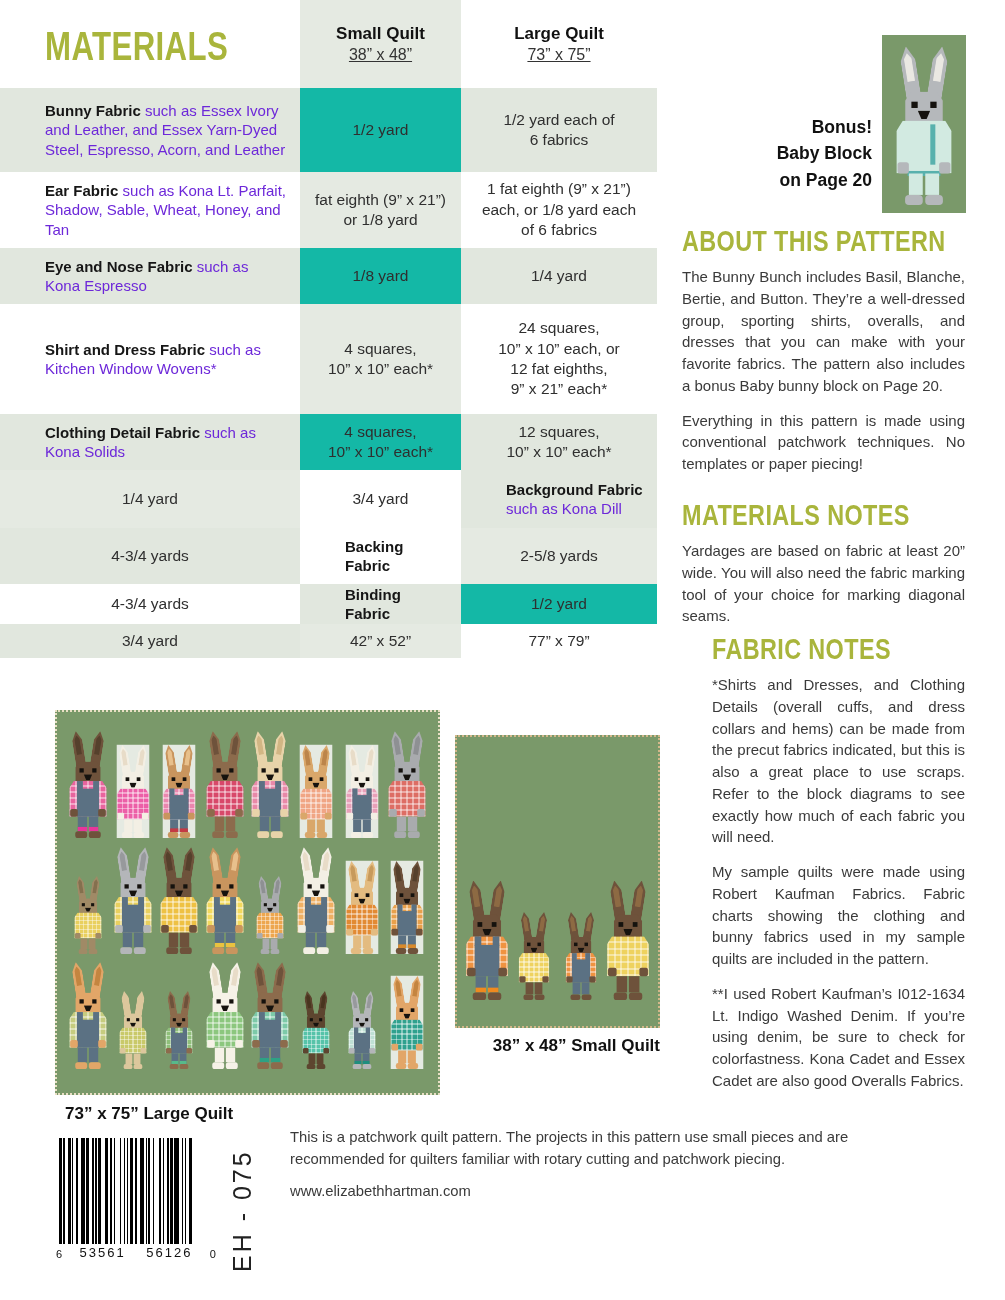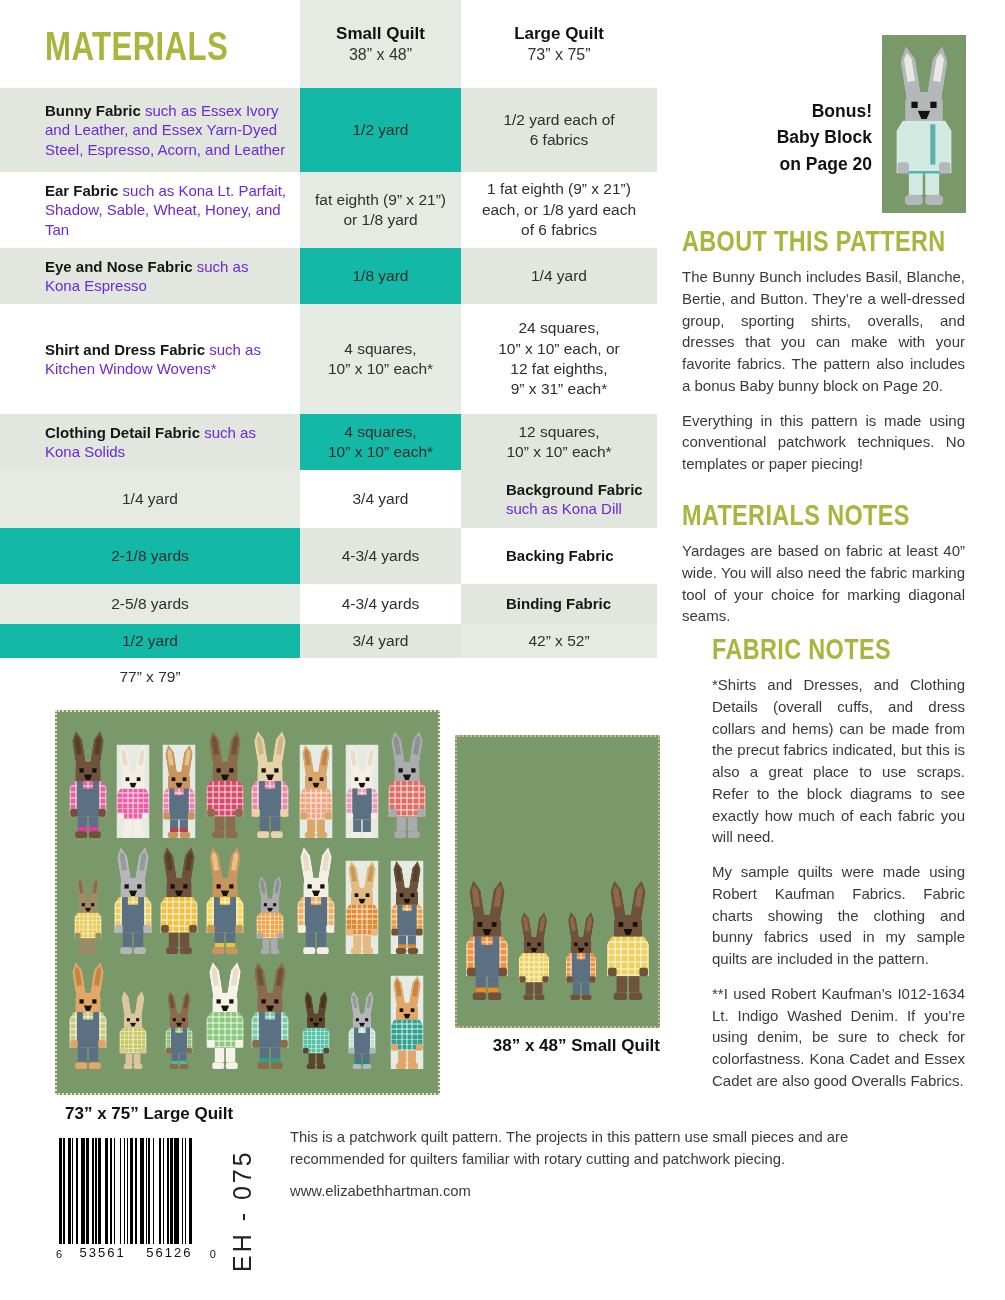--- a/index.html
+++ b/index.html
@@ -18,21 +18,21 @@
   .cell{display:flex;flex-direction:column;justify-content:center;}
   .cell.label{padding:6px 14px 6px 45px;align-items:flex-start;font-size:15px;line-height:1.28;}
   .cell.val{align-items:center;text-align:center;font-size:15.5px;line-height:1.32;white-space:pre-line;}
   .cell .bold{font-weight:bold;color:#161616;}
   .cell .rest{color:#6d28d9;}
   .shade{background:#e1e7de;}
   .mid{background:#e5eae2;}
   .mid.shade{background:#14b8a6;}
   .hdr{justify-content:center;text-align:center;}
   .hdr .t{font-weight:bold;font-size:17px;color:#111;}
-  .hdr .s{font-size:16px;color:#333;margin-top:2px;}
+  .hdr .s{font-size:16px;color:#333;margin-top:2px;text-decoration:underline;}
 
   
   .col-section{position:absolute;width:283px;}
   .col-section p{margin:0 0 13px 0;font-size:15px;line-height:1.45;text-align:justify;color:#3a3a3a;}
   .col-section .big-heading{font-size:30px;margin-bottom:10px;}
   #bonus-text{position:absolute;left:730px;top:98px;width:142px;text-align:right;
               font-weight:bold;font-size:17.5px;line-height:1.5;color:#111;}
 
   
   .quilt{position:absolute;display:flex;flex-direction:column;}
@@ -136,51 +136,50 @@
       <div class="cell val mid shade">1/8 yard</div>
       <div class="cell val shade">1/4 yard</div>
       <div class="cell label">
         <span><span class="bold">Shirt and Dress Fabric</span><span class="rest"> such as Kitchen Window Wovens*</span></span>
       </div>
       <div class="cell val mid">4 squares,
 10” x 10” each*</div>
       <div class="cell val">24 squares,
 10” x 10” each, or
 12 fat eighths,
-9” x 31” each*</div>
+9” x 21” each*</div>
       <div class="cell label shade">
         <span><span class="bold">Clothing Detail Fabric</span><span class="rest"> such as Kona Solids</span></span>
       </div>
       <div class="cell val mid shade">4 squares,
 10” x 10” each*</div>
       <div class="cell val shade">12 squares,
 10” x 10” each*</div>
       <div class="cell val mid">1/4 yard</div>
       <div class="cell val">3/4 yard</div>
       <div class="cell label shade">
         <span><span class="bold">Background Fabric</span><span class="rest"> such as Kona Dill</span></span>
       </div>
-      <div class="cell val mid shade">2-1/8 yards</div>
       <div class="cell val shade">4-3/4 yards</div>
       <div class="cell label">
         <span><span class="bold">Backing Fabric</span><span class="rest"></span></span>
       </div>
       <div class="cell val mid">2-5/8 yards</div>
       <div class="cell val">4-3/4 yards</div>
       <div class="cell label shade">
         <span><span class="bold">Binding Fabric</span><span class="rest"></span></span>
       </div>
       <div class="cell val mid shade">1/2 yard</div>
       <div class="cell val shade">3/4 yard</div>
       <div class="cell val mid">42” x 52”</div>
       <div class="cell val">77” x 79”</div>
     </div>
   <div id="materials-title" class="big-heading" style="color: rgb(169, 181, 60);">MATERIALS</div>
 
-  <div id="bonus-text" style="white-space:pre-line;">Bonus!
+  <div id="bonus-text" style="white-space:pre-line;margin-top:16px;">Bonus!
 Baby Block
 on Page 20</div>
   <div id="baby-block" style="background: rgb(122, 153, 106);">
       <div class="bunny tall" style="--fur: #b5b8bb; --ear: #eae8e2; --shirt: #d2eae1; --cuff: transparent; --denim: #5b7183; --accent: #58b1ad;">
         <div class="ear l"></div>
         <div class="ear r"></div>
         <div class="head">
           <div class="eye l"></div>
           <div class="eye r"></div>
           <div class="nose"></div>
@@ -198,21 +197,21 @@
     </div>
 
   <div id="right-col">
       <div class="col-section" style="left: 682px; top: 226px; width: 283px;">
         <div class="big-heading" style="color: rgb(169, 181, 60);">ABOUT THIS PATTERN</div>
         <p>The Bunny Bunch includes Basil, Blanche, Bertie, and Button. They’re a well-dressed group, sporting shirts, overalls, and dresses that you can make with your favorite fabrics. The pattern also includes a bonus Baby bunny block on Page 20.</p>
         <p>Everything in this pattern is made using conventional patchwork techniques. No templates or paper piecing!</p>
       </div>
       <div class="col-section" style="left: 682px; top: 500px; width: 283px;">
         <div class="big-heading" style="color: rgb(169, 181, 60);">MATERIALS NOTES</div>
-        <p>Yardages are based on fabric at least 40” wide. You will also need the fabric marking tool of your choice for marking diagonal seams.</p>
+        <p>Yardages are based on fabric at least 20” wide. You will also need the fabric marking tool of your choice for marking diagonal seams.</p>
       </div>
       <div class="col-section" style="left: 712px; top: 634px; width: 253px;">
         <div class="big-heading" style="color: rgb(169, 181, 60);">FABRIC NOTES</div>
         <p>*Shirts and Dresses, and Clothing Details (overall cuffs, and dress collars and hems) can be made from the precut fabrics indicated, but this is also a great place to use scraps. Refer to the block diagrams to see exactly how much of each fabric you will need.</p>
         <p>My sample quilts were made using Robert Kaufman Fabrics. Fabric charts showing the clothing and bunny fabrics used in my sample quilts are included in the pattern.</p>
         <p>**I used Robert Kaufman’s I012-1634 Lt. Indigo Washed Denim. If you’re using denim, be sure to check for colorfastness. Kona Cadet and Essex Cadet are also good Overalls Fabrics.</p>
       </div>
     </div>
 
   <div id="quilt-large" class="quilt" style="background: rgb(122, 153, 106);">

